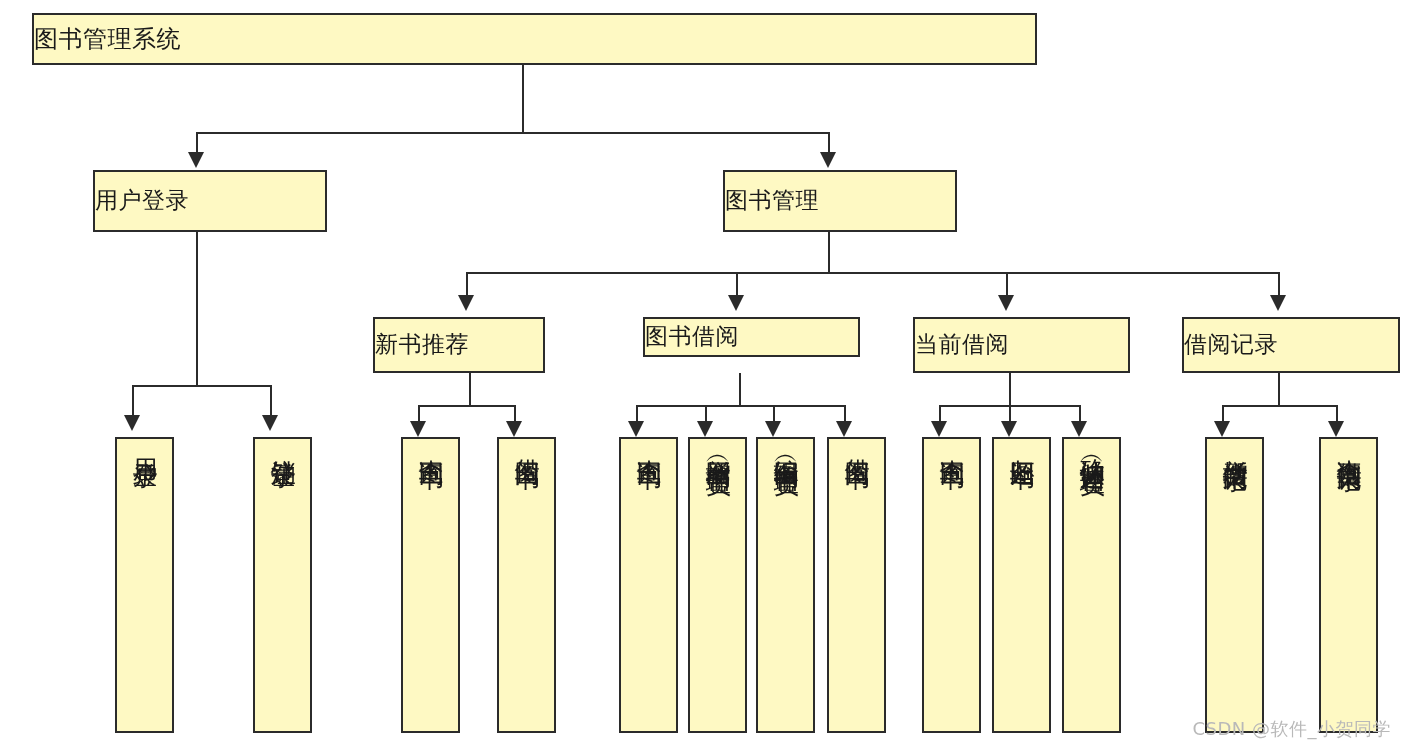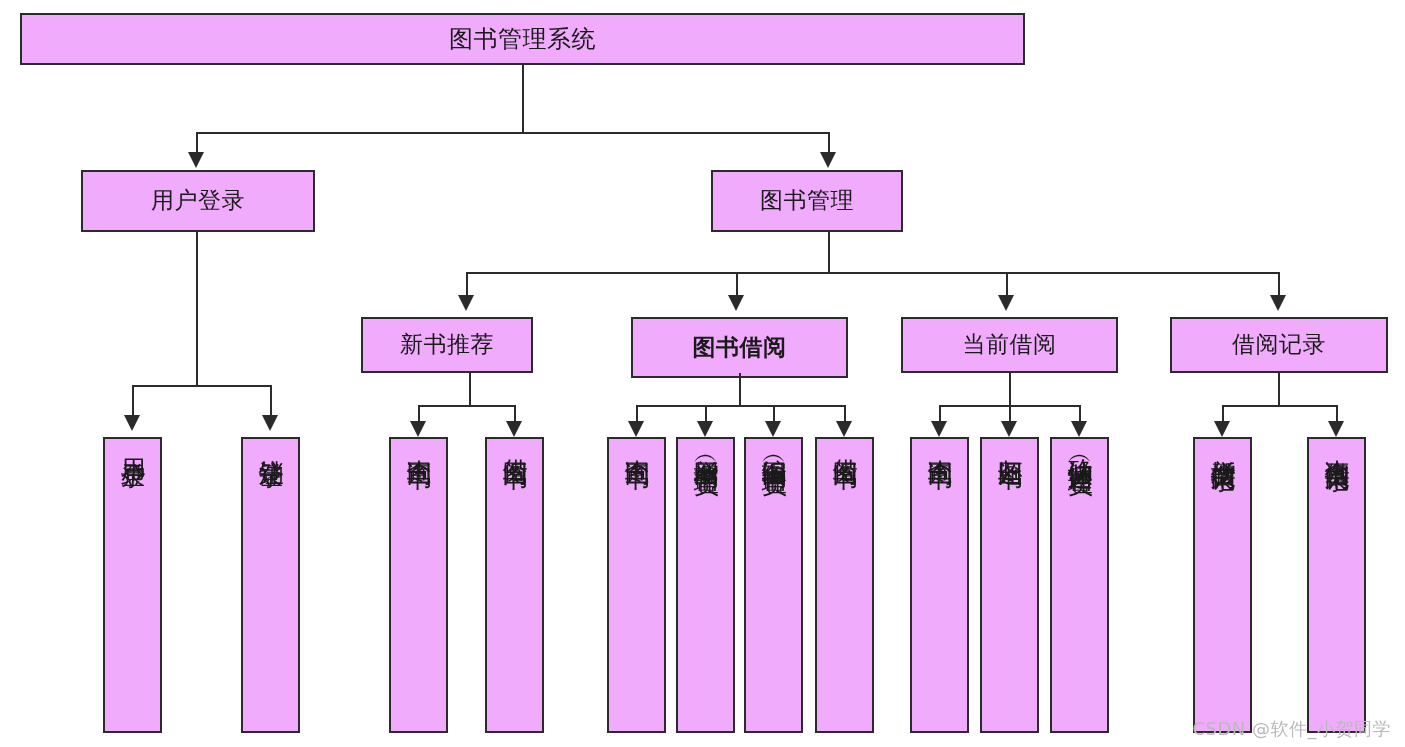--- a/index.html
+++ b/index.html
@@ -16,26 +16,27 @@
     width: 1405px;
     height: 747px;
     background: #ffffff;
     overflow: hidden;
   }
 
   
   .node {
     position: absolute;
     box-sizing: border-box;
-    background: #f0abfc;
+    background: #fef9c3;
     border: 2.4px solid #2b2b2b;
     display: flex;
     align-items: center;
-    justify-content: center;
+    justify-content: flex-start;
     color: #1a1a1a;
+    margin-left: 12px;
   }
   .node .label {
     display: block;
     line-height: 1.18;
     letter-spacing: 0.5px;
     white-space: nowrap;
   }
 
   
   .node.horiz .label {
@@ -109,21 +110,21 @@
 
   <div class="vline" style="left:196px; top:132px; height:22px;"></div>
   <div class="arrow" style="left:188px; top:152px;"></div>
   <div class="vline" style="left:828px; top:132px; height:22px;"></div>
   <div class="arrow" style="left:820px; top:152px;"></div>
 
   <div class="node horiz" style="left:81px; top:170px; width:234px; height:62px;">
     <span class="label">用户登录</span>
   </div>
 
-  <div class="node horiz" style="left:711px; top:170px; width:192px; height:62px;">
+  <div class="node horiz" style="left:711px; top:170px; width:234px; height:62px;">
     <span class="label">图书管理</span>
   </div>
 
   <div class="vline" style="left:196px; top:232px; height:153px;"></div>
   <div class="hline" style="left:132px; top:385px; width:138px;"></div>
   <div class="vline" style="left:132px; top:385px; height:32px;"></div>
   <div class="arrow" style="left:124px; top:415px;"></div>
   <div class="vline" style="left:270px; top:385px; height:32px;"></div>
   <div class="arrow" style="left:262px; top:415px;"></div>
 
@@ -134,21 +135,21 @@
   <div class="vline" style="left:736px; top:272px; height:25px;"></div>
   <div class="arrow" style="left:728px; top:295px;"></div>
   <div class="vline" style="left:1006px; top:272px; height:25px;"></div>
   <div class="arrow" style="left:998px; top:295px;"></div>
   <div class="vline" style="left:1278px; top:272px; height:25px;"></div>
   <div class="arrow" style="left:1270px; top:295px;"></div>
 
   <div class="node horiz" style="left:361px; top:317px; width:172px; height:56px;">
     <span class="label">新书推荐</span>
   </div>
-  <div class="node horiz" style="left:631px; top:317px; width:217px; height:61px;font-weight:bold;">
+  <div class="node horiz" style="left:631px; top:317px; width:217px; height:40px;">
     <span class="label">图书借阅</span>
   </div>
   <div class="node horiz" style="left:901px; top:317px; width:217px; height:56px;">
     <span class="label">当前借阅</span>
   </div>
   <div class="node horiz" style="left:1170px; top:317px; width:218px; height:56px;">
     <span class="label">借阅记录</span>
   </div>
 
   <div class="vline" style="left:469px; top:373px; height:32px;"></div>

